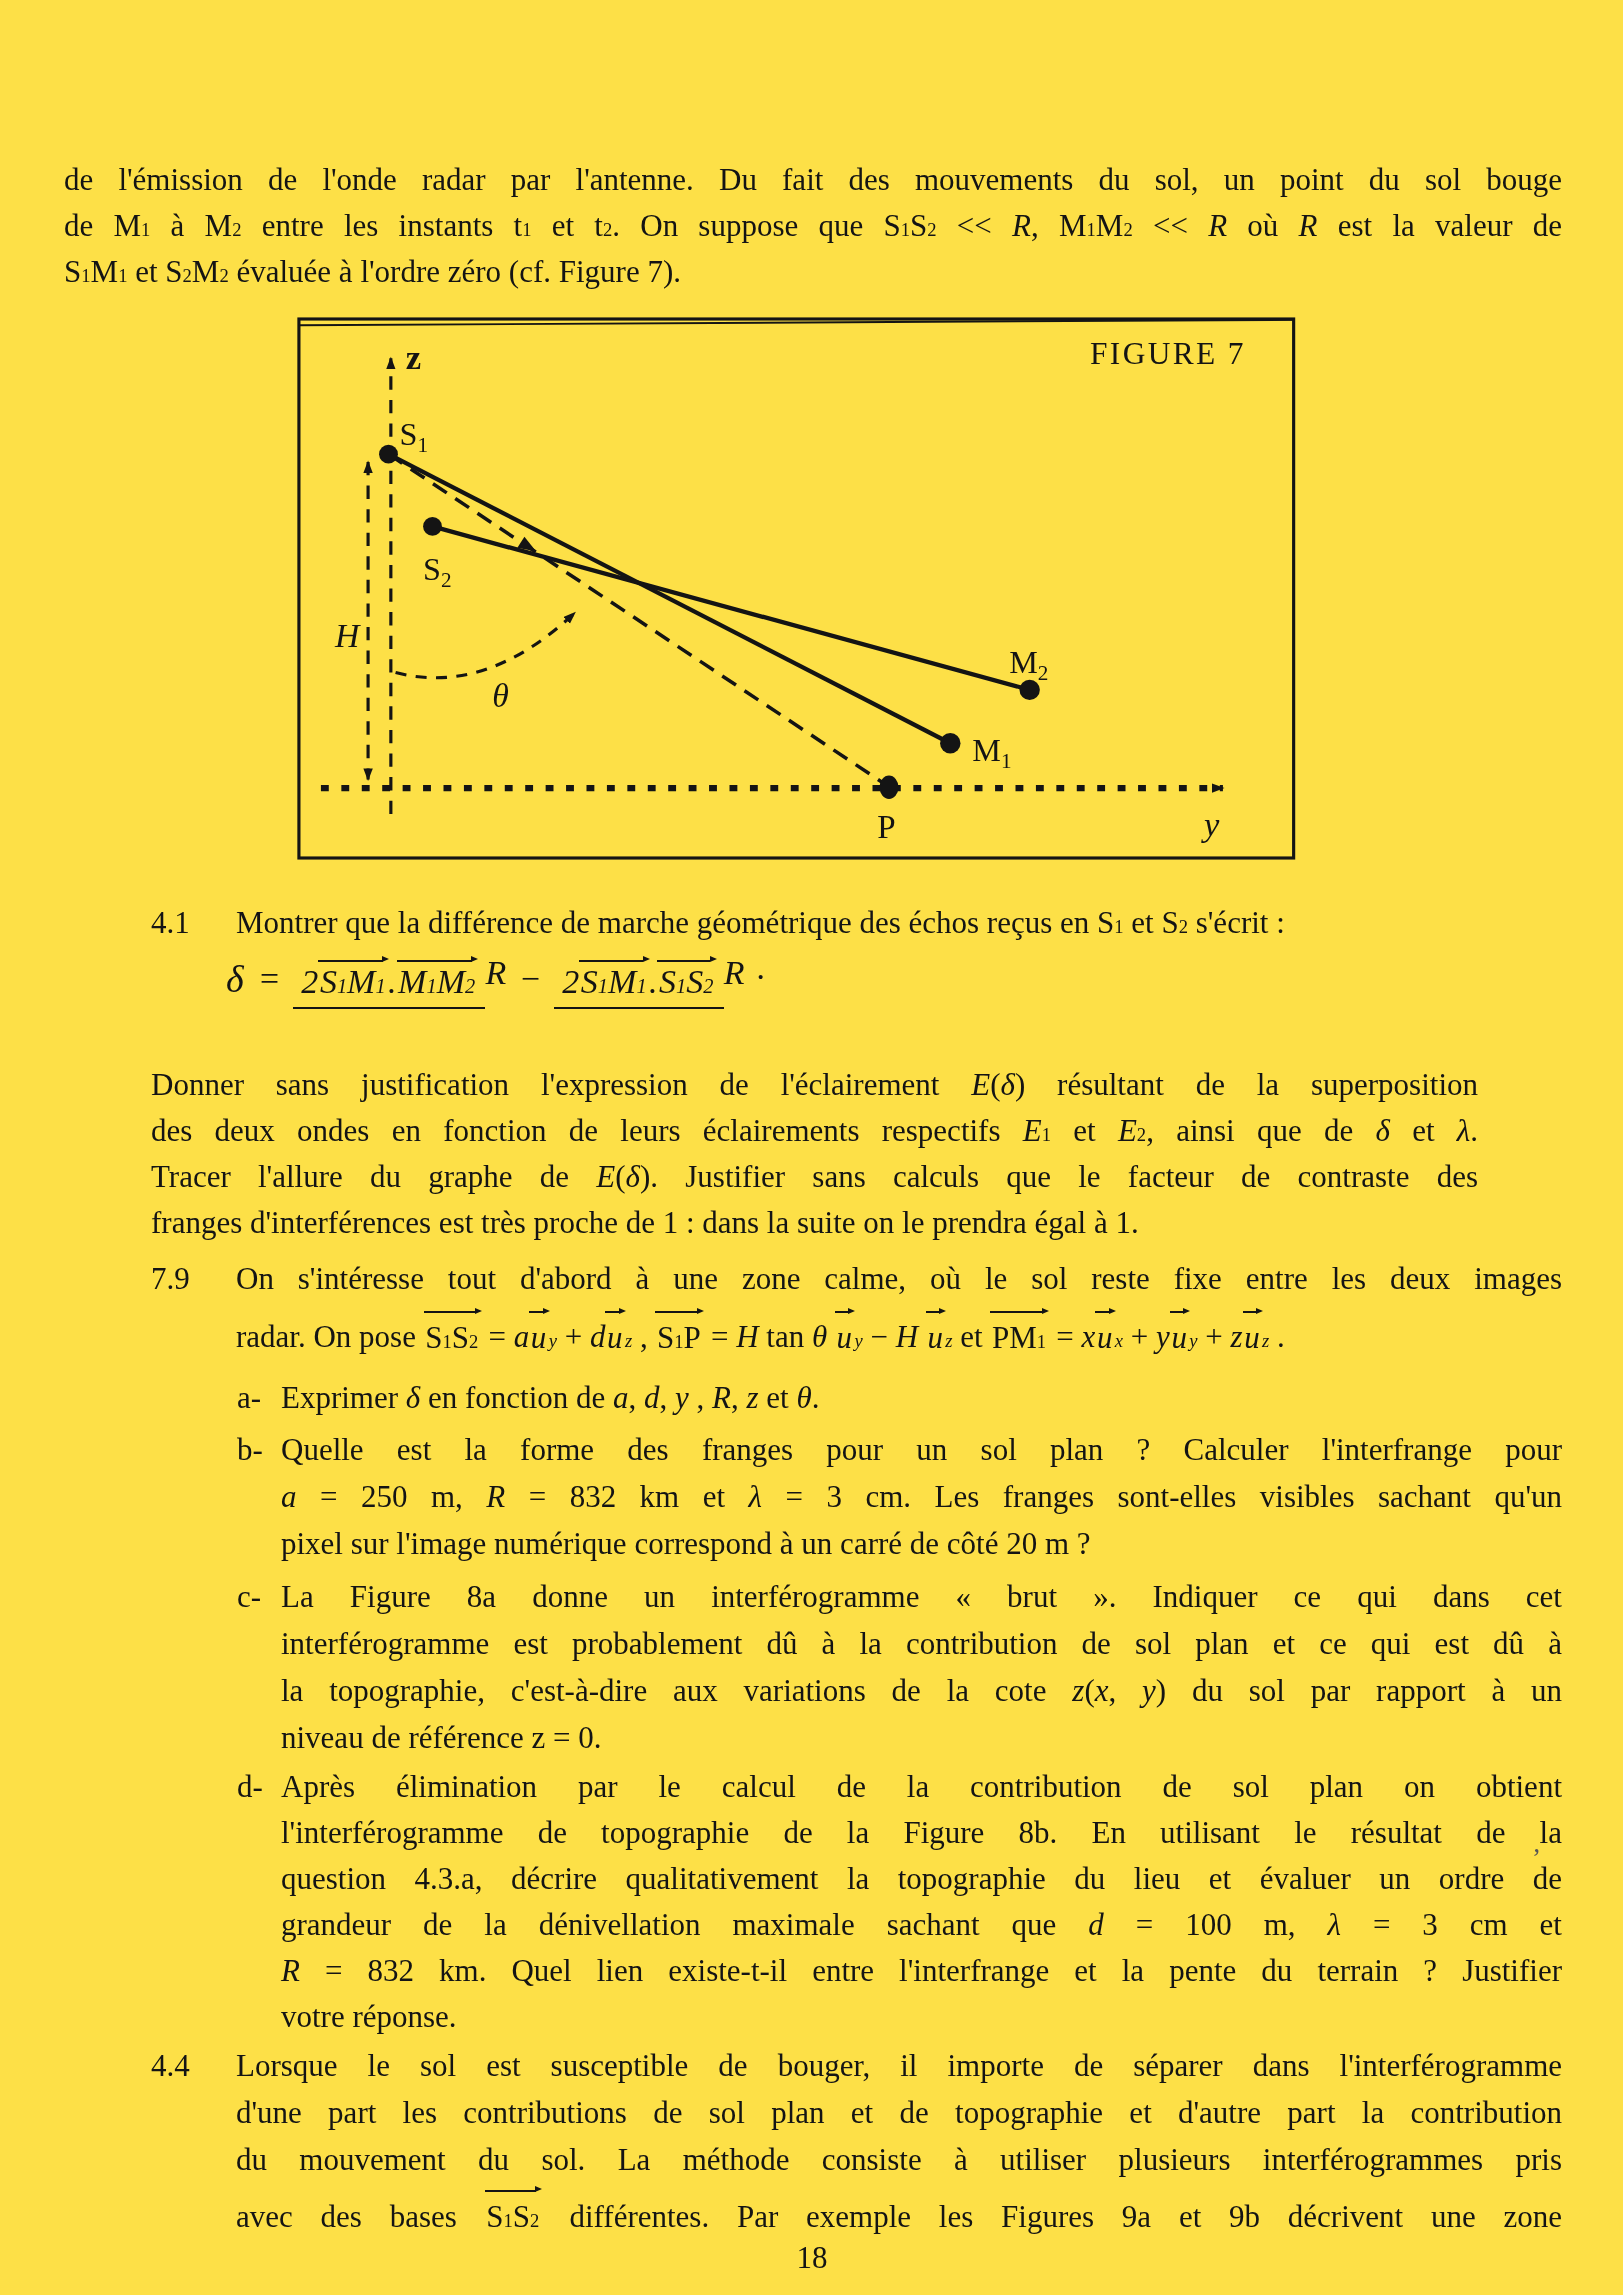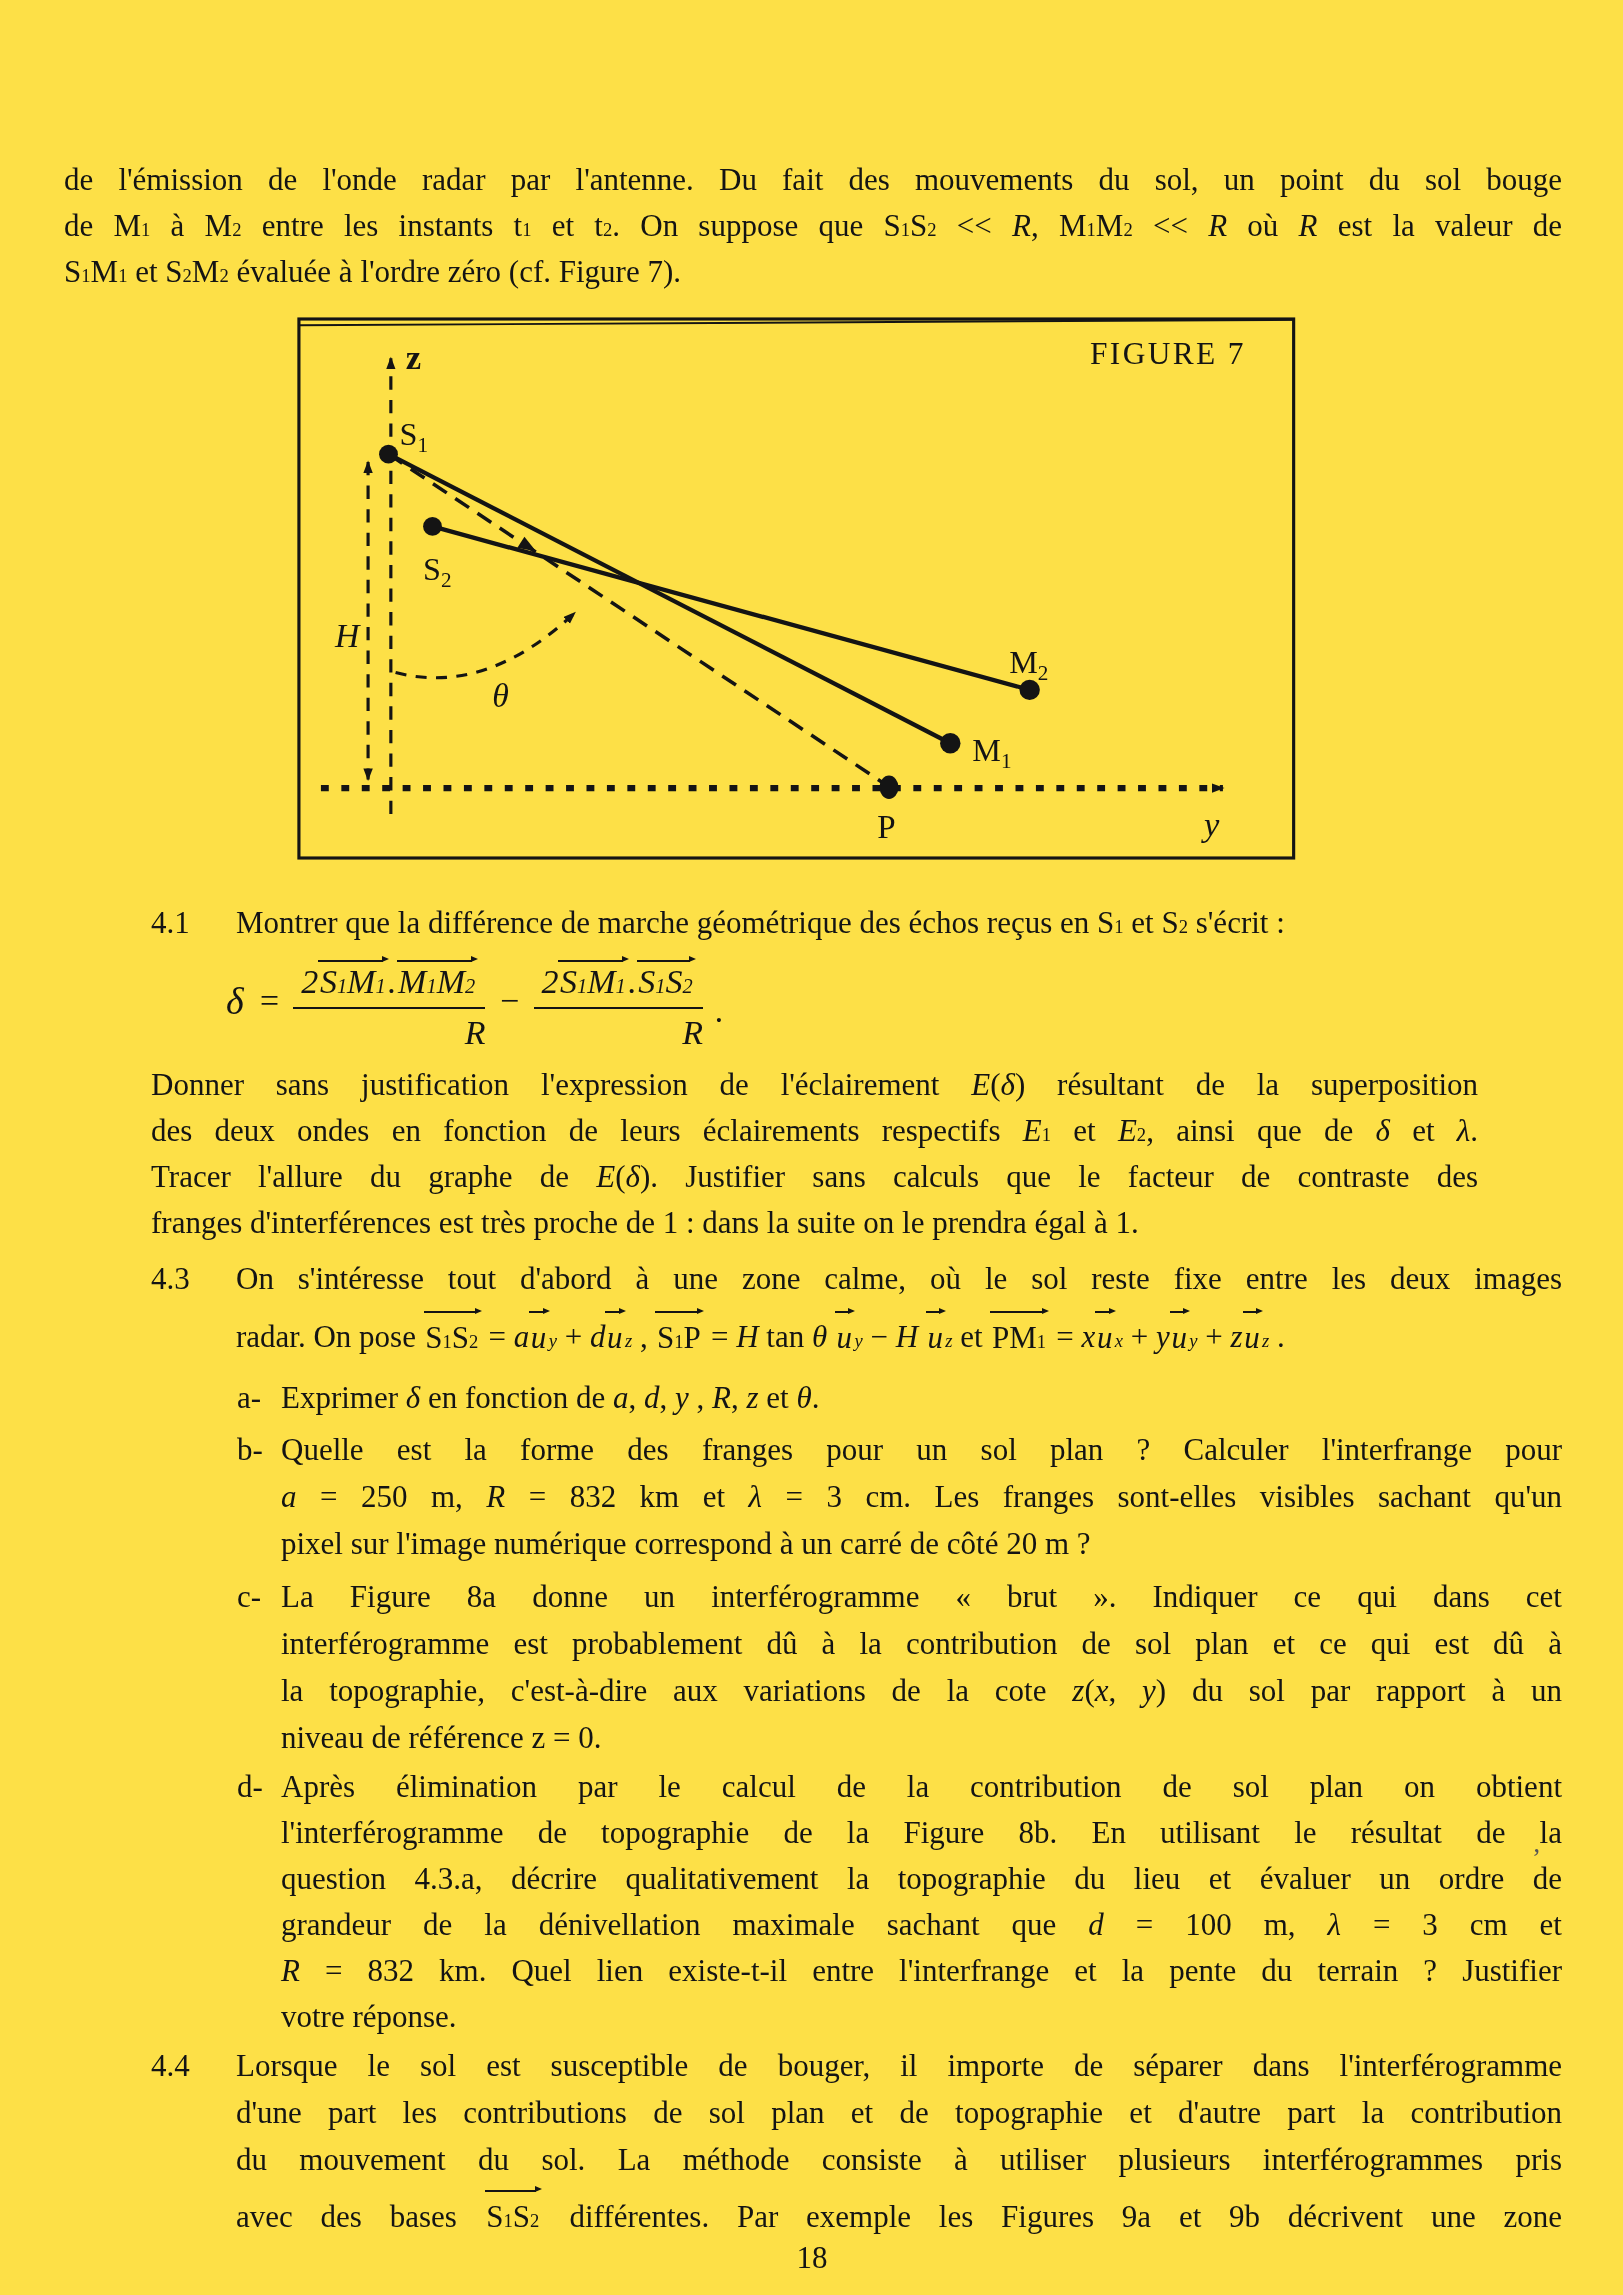--- a/index.html
+++ b/index.html
@@ -25,21 +25,21 @@
   .sect .num{width:85px;flex:none;}
   .sect .body{width:1327px;}
   
   .item{position:absolute;left:237px;width:1325px;display:flex;}
   .item .mark{width:44px;flex:none;}
   .item .body{width:1281px;}
   
   .formula{position:absolute;left:226px;top:949px;display:flex;align-items:center;
     gap:12.6px;font-size:34px;font-style:italic;}
   .formula .dlt{font-size:38px;padding-right:1.6px;}
-  .frac{display:inline-flex;flex-direction:column;align-items:flex-end;}
+  .frac{display:inline-flex;align-items:flex-start;}
   .frac .nm{padding:7.9px 7.9px 6.3px;border-bottom:2.4px solid #141414;}
   .frac .dn{padding-top:4.7px;}
   .formula .enddot{align-self:flex-end;padding-bottom:22px;}
   .formula .vec::before{border-top-width:2.4px;}
   
   .figwrap{position:absolute;left:0;top:0;}
   .pageno{position:absolute;left:0;right:0;top:2240px;text-align:center;font-size:31px;}
   .stray{position:absolute;left:1532px;top:1843px;font-size:27px;color:#555;}
   svg text{font-family:"Liberation Serif","DejaVu Serif",serif;fill:#141414;}
 </style>
@@ -123,21 +123,21 @@
   <div class="sect txt" style="top:1062px">
     <div class="body">
       <div class="line just">Donner sans justification l'expression de l'éclairement <i>E</i>(<i>δ</i>) résultant de la superposition</div>
       <div class="line just">des deux ondes en fonction de leurs éclairements respectifs <i>E</i><sub>1</sub> et <i>E</i><sub>2</sub>, ainsi que de <i>δ</i> et <i>λ</i>.</div>
       <div class="line just">Tracer l'allure du graphe de <i>E</i>(<i>δ</i>). Justifier sans calculs que le facteur de contraste des</div>
       <div class="line last">franges d'interférences est très proche de 1 : dans la suite on le prendra égal à 1.</div>
     </div>
   </div>
 
   <div class="sect txt" style="top:1256px">
-    <div class="num">4.3</div>
+    <div class="num">7.9</div>
     <div class="body">
       <div class="line just">On s'intéresse tout d'abord à une zone calme, où le sol reste fixe entre les deux images</div>
       <div class="line last" style="margin-top:6.3px">radar. On pose <span class="vec">S<sub>1</sub>S<sub>2</sub></span> = <i>a</i><span class="vec"><i>u</i></span><sub><i>y</i></sub> + <i>d</i><span class="vec"><i>u</i></span><sub><i>z</i></sub> , <span class="vec">S<sub>1</sub>P</span> = <i>H</i> tan <i>θ</i> <span class="vec"><i>u</i></span><sub><i>y</i></sub> − <i>H</i> <span class="vec"><i>u</i></span><sub><i>z</i></sub> et <span class="vec">PM<sub>1</sub></span> = <i>x</i><span class="vec"><i>u</i></span><sub><i>x</i></sub> + <i>y</i><span class="vec"><i>u</i></span><sub><i>y</i></sub> + <i>z</i><span class="vec"><i>u</i></span><sub><i>z</i></sub> .</div>
     </div>
   </div>
 
   <div class="item txt" style="top:1375px">
     <div class="mark">a-</div>
     <div class="body">
       <div class="line last">Exprimer <i>δ</i> en fonction de <i>a</i>, <i>d</i>, <i>y</i> , <i>R</i>, <i>z</i> et <i>θ</i>.</div>

